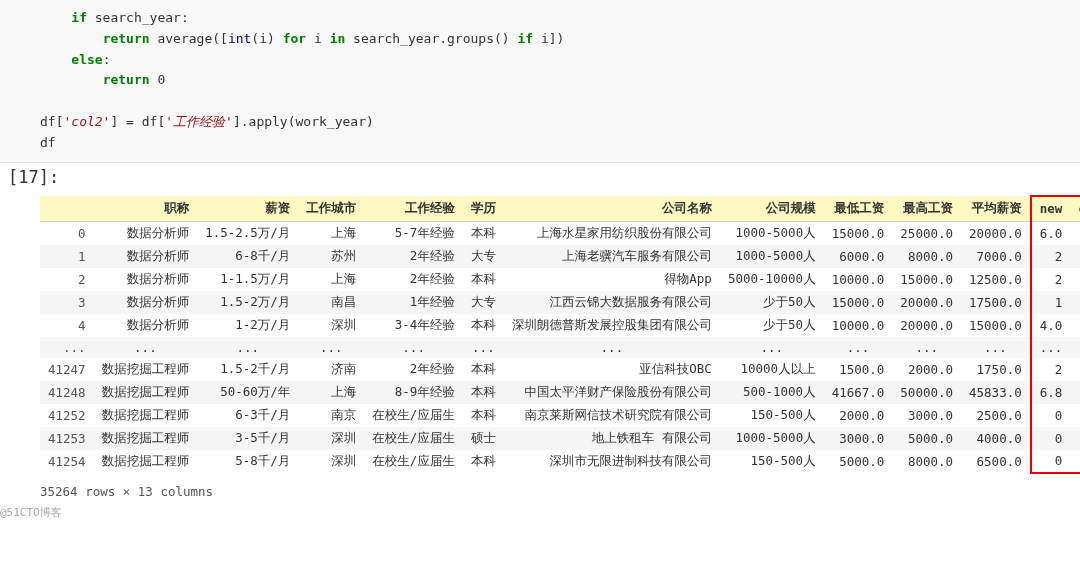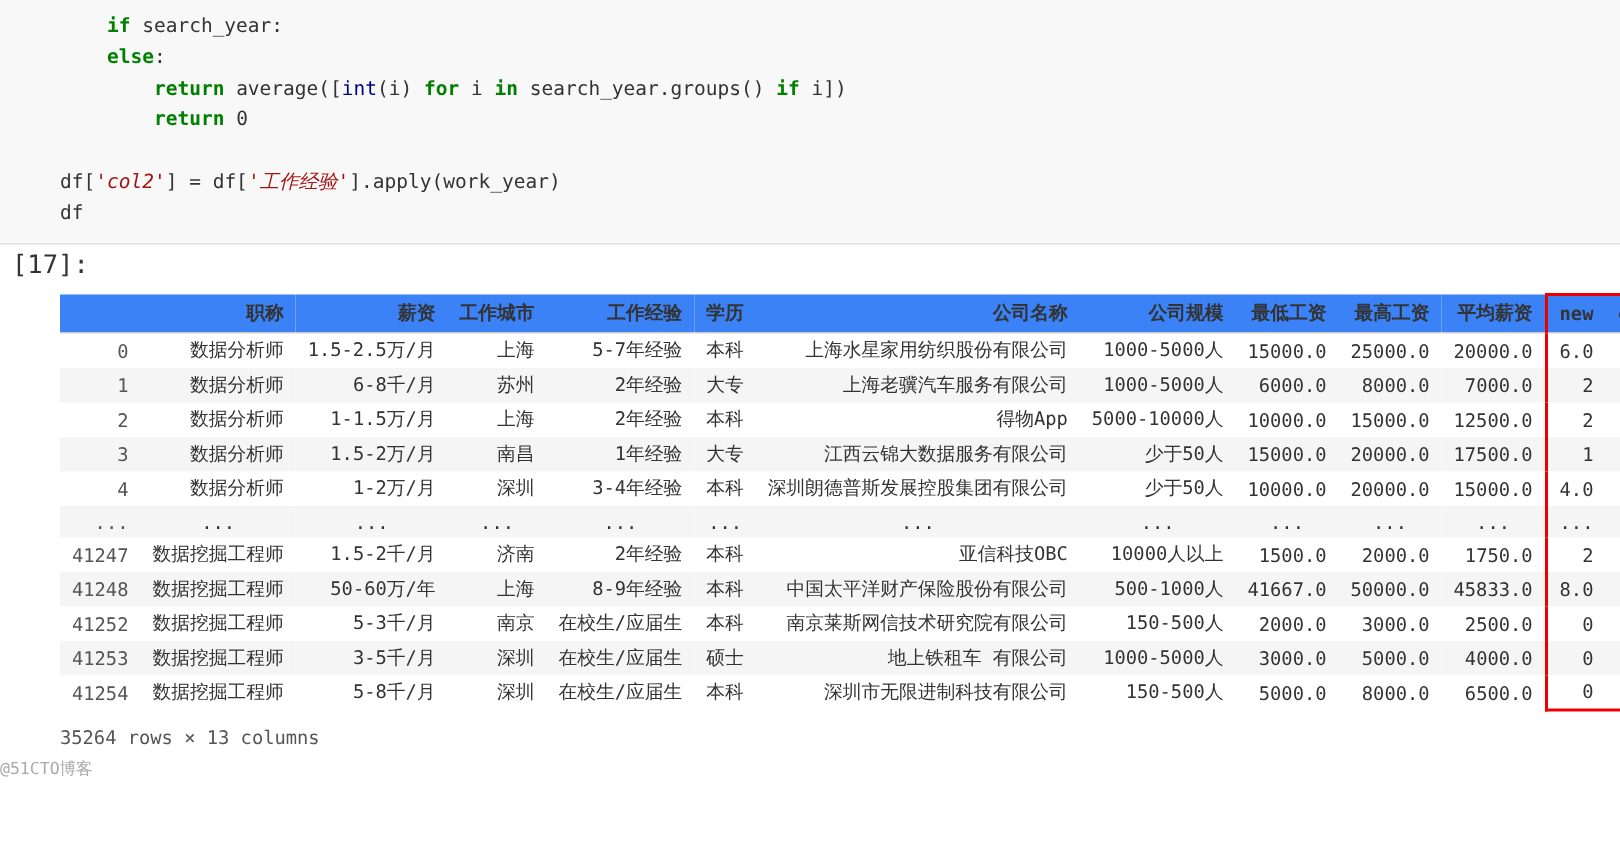--- a/index.html
+++ b/index.html
@@ -42,21 +42,21 @@
       width: auto;
     }
     thead tr {
       border-bottom: 1px solid #ccc;
     }
     th {
       padding: 4px 8px;
       text-align: right;
       font-weight: bold;
       color: #333;
-      background: #3b82f6;
+      background: #fef9c3;
       white-space: nowrap;
     }
     td {
       padding: 3px 8px;
       text-align: right;
       white-space: nowrap;
       color: #333;
     }
     tr:nth-child(even) td {
       background: #f5f5f5;
@@ -81,22 +81,22 @@
     td.idx { text-align: right; color: #555; }
     th.idx { text-align: right; color: #555; }
   </style>
 </head>
 <body>
 
 <div class="container">
 
   <div class="code-section">
     <div class="code-line">    <span class="kw">if</span> search_year:</div>
+    <div class="code-line">        <span class="kw">return</span> average([<span class="fn">int</span>(i) <span class="kw">for</span> i <span class="kw">in</span> search_year.groups() <span class="kw">if</span> i])</div>
     <div class="code-line">    <span class="kw">else</span>:</div>
-    <div class="code-line">        <span class="kw">return</span> average([<span class="fn">int</span>(i) <span class="kw">for</span> i <span class="kw">in</span> search_year.groups() <span class="kw">if</span> i])</div>
     <div class="code-line">        <span class="kw">return</span> 0</div>
     <div class="code-line">&nbsp;</div>
     <div class="code-line">df[<span class="str">'col2'</span>] = df[<span class="str">'工作经验'</span>].apply(work_year)</div>
     <div class="code-line">df</div>
   </div>
 
   <div class="output-label">[17]:</div>
 
   <div class="table-section">
     <table>
@@ -229,27 +229,27 @@
             <td>数据挖掘工程师</td>
             <td>50-60万/年</td>
             <td>上海</td>
             <td>8-9年经验</td>
             <td>本科</td>
             <td>中国太平洋财产保险股份有限公司</td>
             <td>500-1000人</td>
             <td>41667.0</td>
             <td>50000.0</td>
             <td>45833.0</td>
-            <td style="border-left: 2px solid rgb(238, 0, 0);">8.0</td>
+            <td style="border-left: 2px solid rgb(238, 0, 0);">6.8</td>
             <td>8.0</td>
           </tr>
           <tr>
             <td class="idx">41252</td>
             <td>数据挖掘工程师</td>
-            <td>5-3千/月</td>
+            <td>6-3千/月</td>
             <td>南京</td>
             <td>在校生/应届生</td>
             <td>本科</td>
             <td>南京莱斯网信技术研究院有限公司</td>
             <td>150-500人</td>
             <td>2000.0</td>
             <td>3000.0</td>
             <td>2500.0</td>
             <td style="border-left: 2px solid rgb(238, 0, 0);">0</td>
             <td>0</td>

